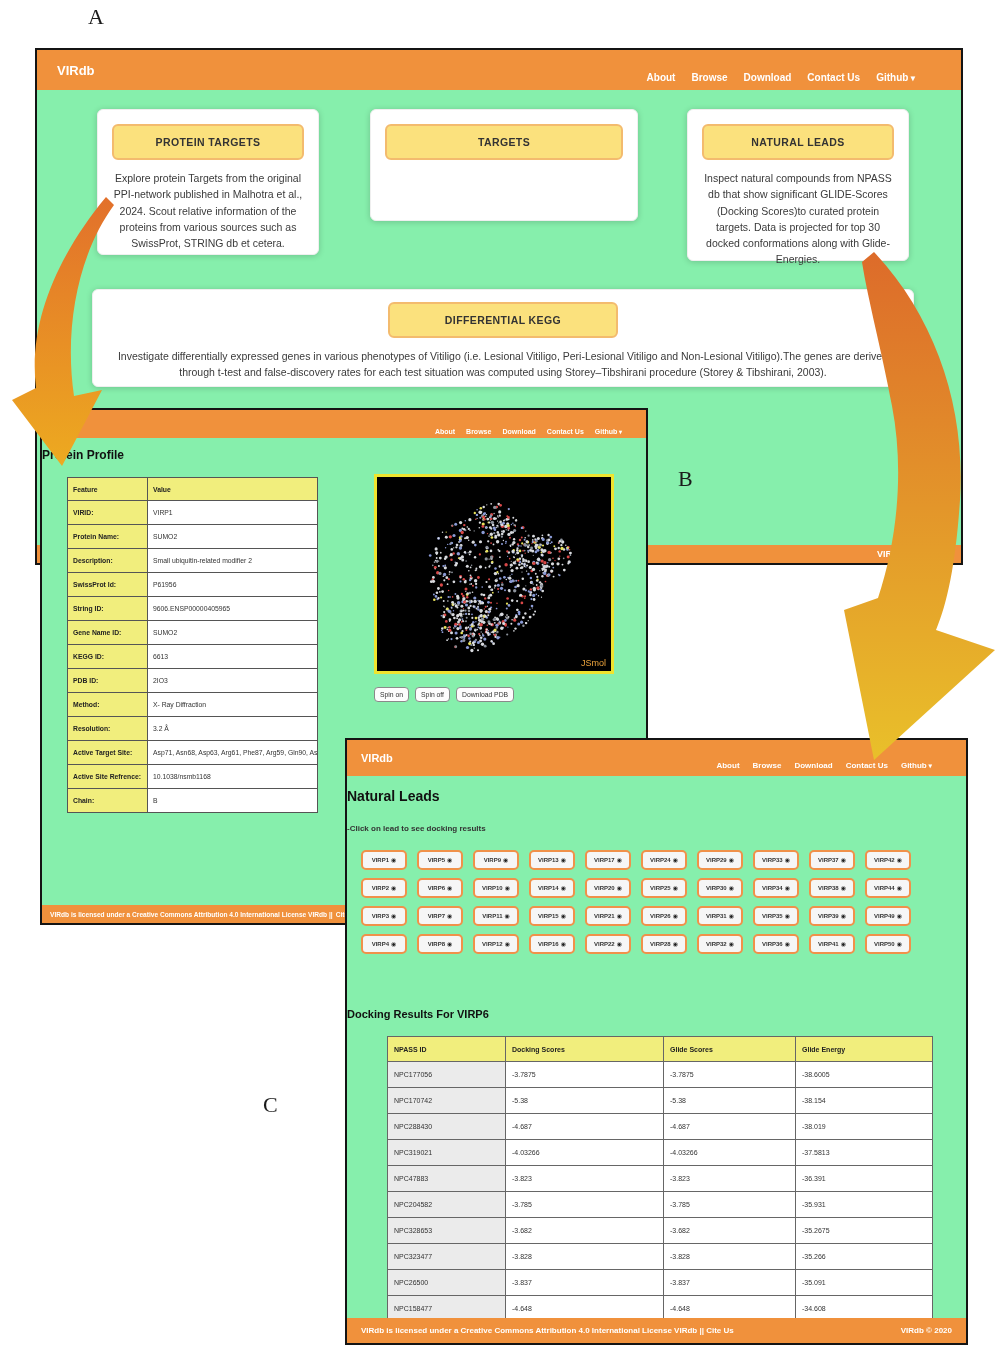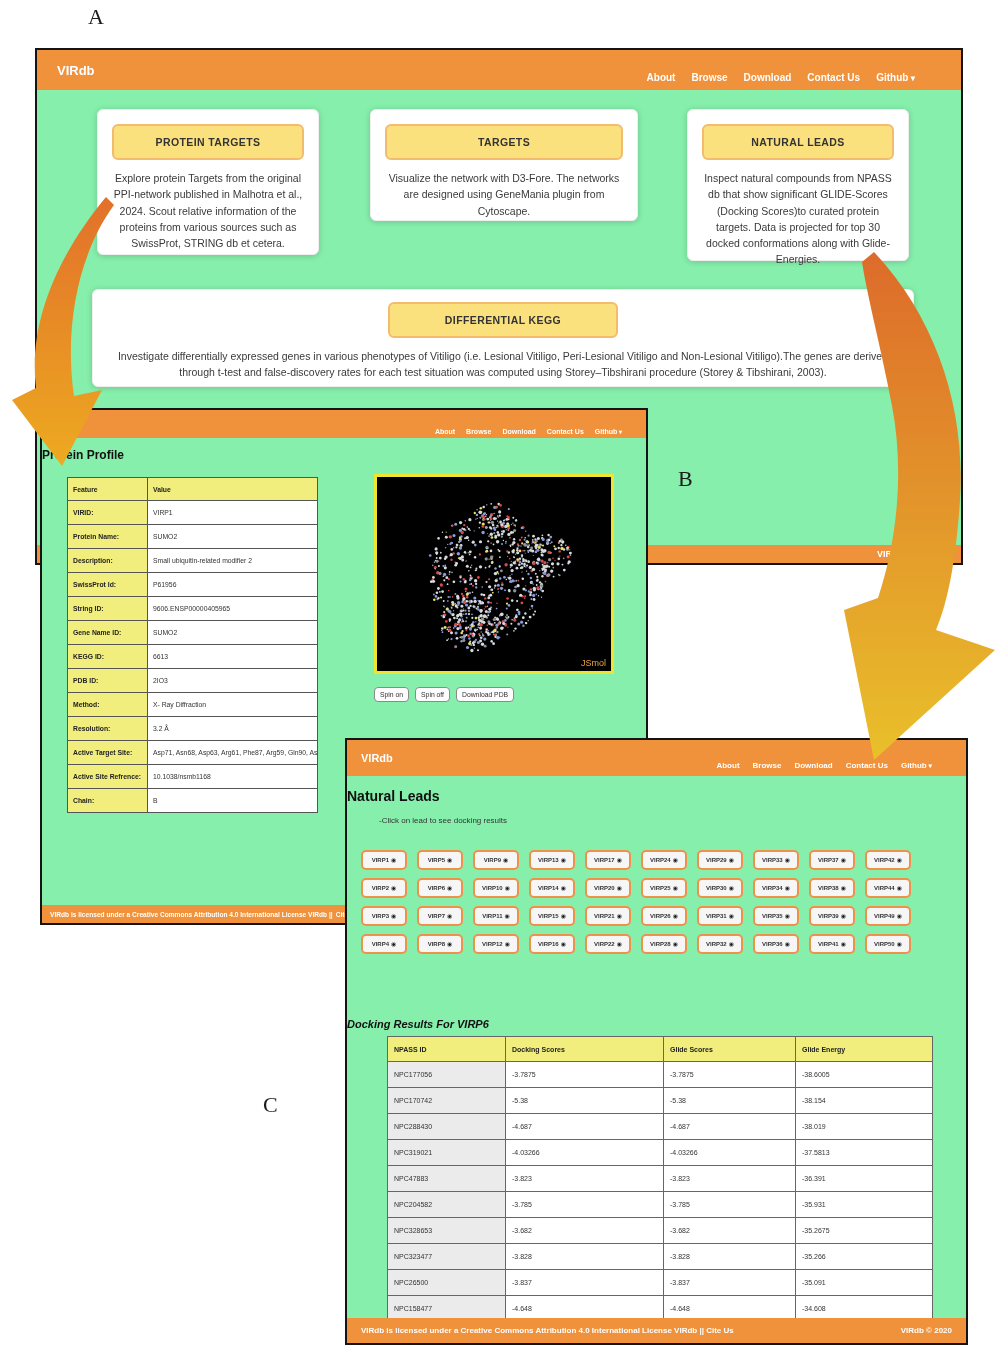--- a/index.html
+++ b/index.html
@@ -68,21 +68,20 @@
           <span class="navlink github">Github</span>
         </span>
     </div>
 
     <div class="card" style="left:60px;top:59px;width:222px;height:146px;">
       <div class="card-title">PROTEIN TARGETS</div>
       <div class="card-body">Explore protein Targets from the original PPI-network published in Malhotra et al., 2024. Scout relative information of the proteins from various sources such as SwissProt, STRING db et cetera.</div>
     </div>
     <div class="card" style="left:333px;top:59px;width:268px;height:112px;">
       <div class="card-title">TARGETS</div>
-      <div class="card-body">Visualize the network with D3-Fore. The networks are designed using GeneMania plugin from Cytoscape.</div>
     </div>
     <div class="card" style="left:650px;top:59px;width:222px;height:152px;">
       <div class="card-title">NATURAL LEADS</div>
       <div class="card-body">Inspect natural compounds from NPASS db that show significant GLIDE-Scores (Docking Scores)to curated protein targets. Data is projected for top 30 docked conformations along with Glide-Energies.</div>
     </div>
     <div class="card" style="left:55px;top:239px;width:822px;height:98px;">
       <div class="card-title" style="width:226px;margin:12px auto 8px auto;">DIFFERENTIAL KEGG</div>
       <div class="card-body" style="padding:2px 12px;">Investigate differentially expressed genes in various phenotypes of Vitiligo (i.e. Lesional Vitiligo, Peri-Lesional Vitiligo and Non-Lesional Vitiligo).The genes are derived through t-test and false-discovery rates for each test situation was computed using Storey–Tibshirani procedure (Storey &amp; Tibshirani, 2003).</div>
     </div>
 
@@ -1090,21 +1089,21 @@
       <span class="brand" style="font-size:11px;">VIRdb</span>
       <span class="navlinks" style="gap:13px;font-size:8px;">
           <span class="navlink">About</span>
           <span class="navlink">Browse</span>
           <span class="navlink">Download</span>
           <span class="navlink">Contact Us</span>
           <span class="navlink github">Github</span>
         </span>
     </div>
     <div class="center-title" style="top:48px;font-size:14px;">Natural Leads</div>
-    <div class="center-title" style="top:76px;font-size:8px;font-weight:normal;color:#333;padding-left:32px;">-Click on lead to see docking results</div>
+    <div class="center-title" style="top:84px;font-size:8px;font-weight:bold;color:#333;">-Click on lead to see docking results</div>
 
     <div class="lead-grid" style="left:14px;top:110px;">
         <div class="lead-row">
           <div class="leadbtn">
             <span class="lbl">VIRP1</span>
             <span class="ico">◉</span>
           </div>
           <div class="leadbtn">
             <span class="lbl">VIRP5</span>
             <span class="ico">◉</span>
@@ -1263,21 +1262,21 @@
             <span class="lbl">VIRP41</span>
             <span class="ico">◉</span>
           </div>
           <div class="leadbtn">
             <span class="lbl">VIRP50</span>
             <span class="ico">◉</span>
           </div>
         </div>
       </div>
 
-    <div class="center-title" style="top:278px;font-size:11px;font-style:italic;">Docking Results For VIRP6</div>
+    <div class="center-title" style="top:268px;font-size:11px;">Docking Results For VIRP6</div>
 
     <table class="dtable" style="left:40px;top:296px;width:545px;">
       <colgroup>
           <col style="width:118px">
           <col style="width:158px">
           <col style="width:132px">
           <col style="width:137px">
         </colgroup>
       <thead>
           <tr>

